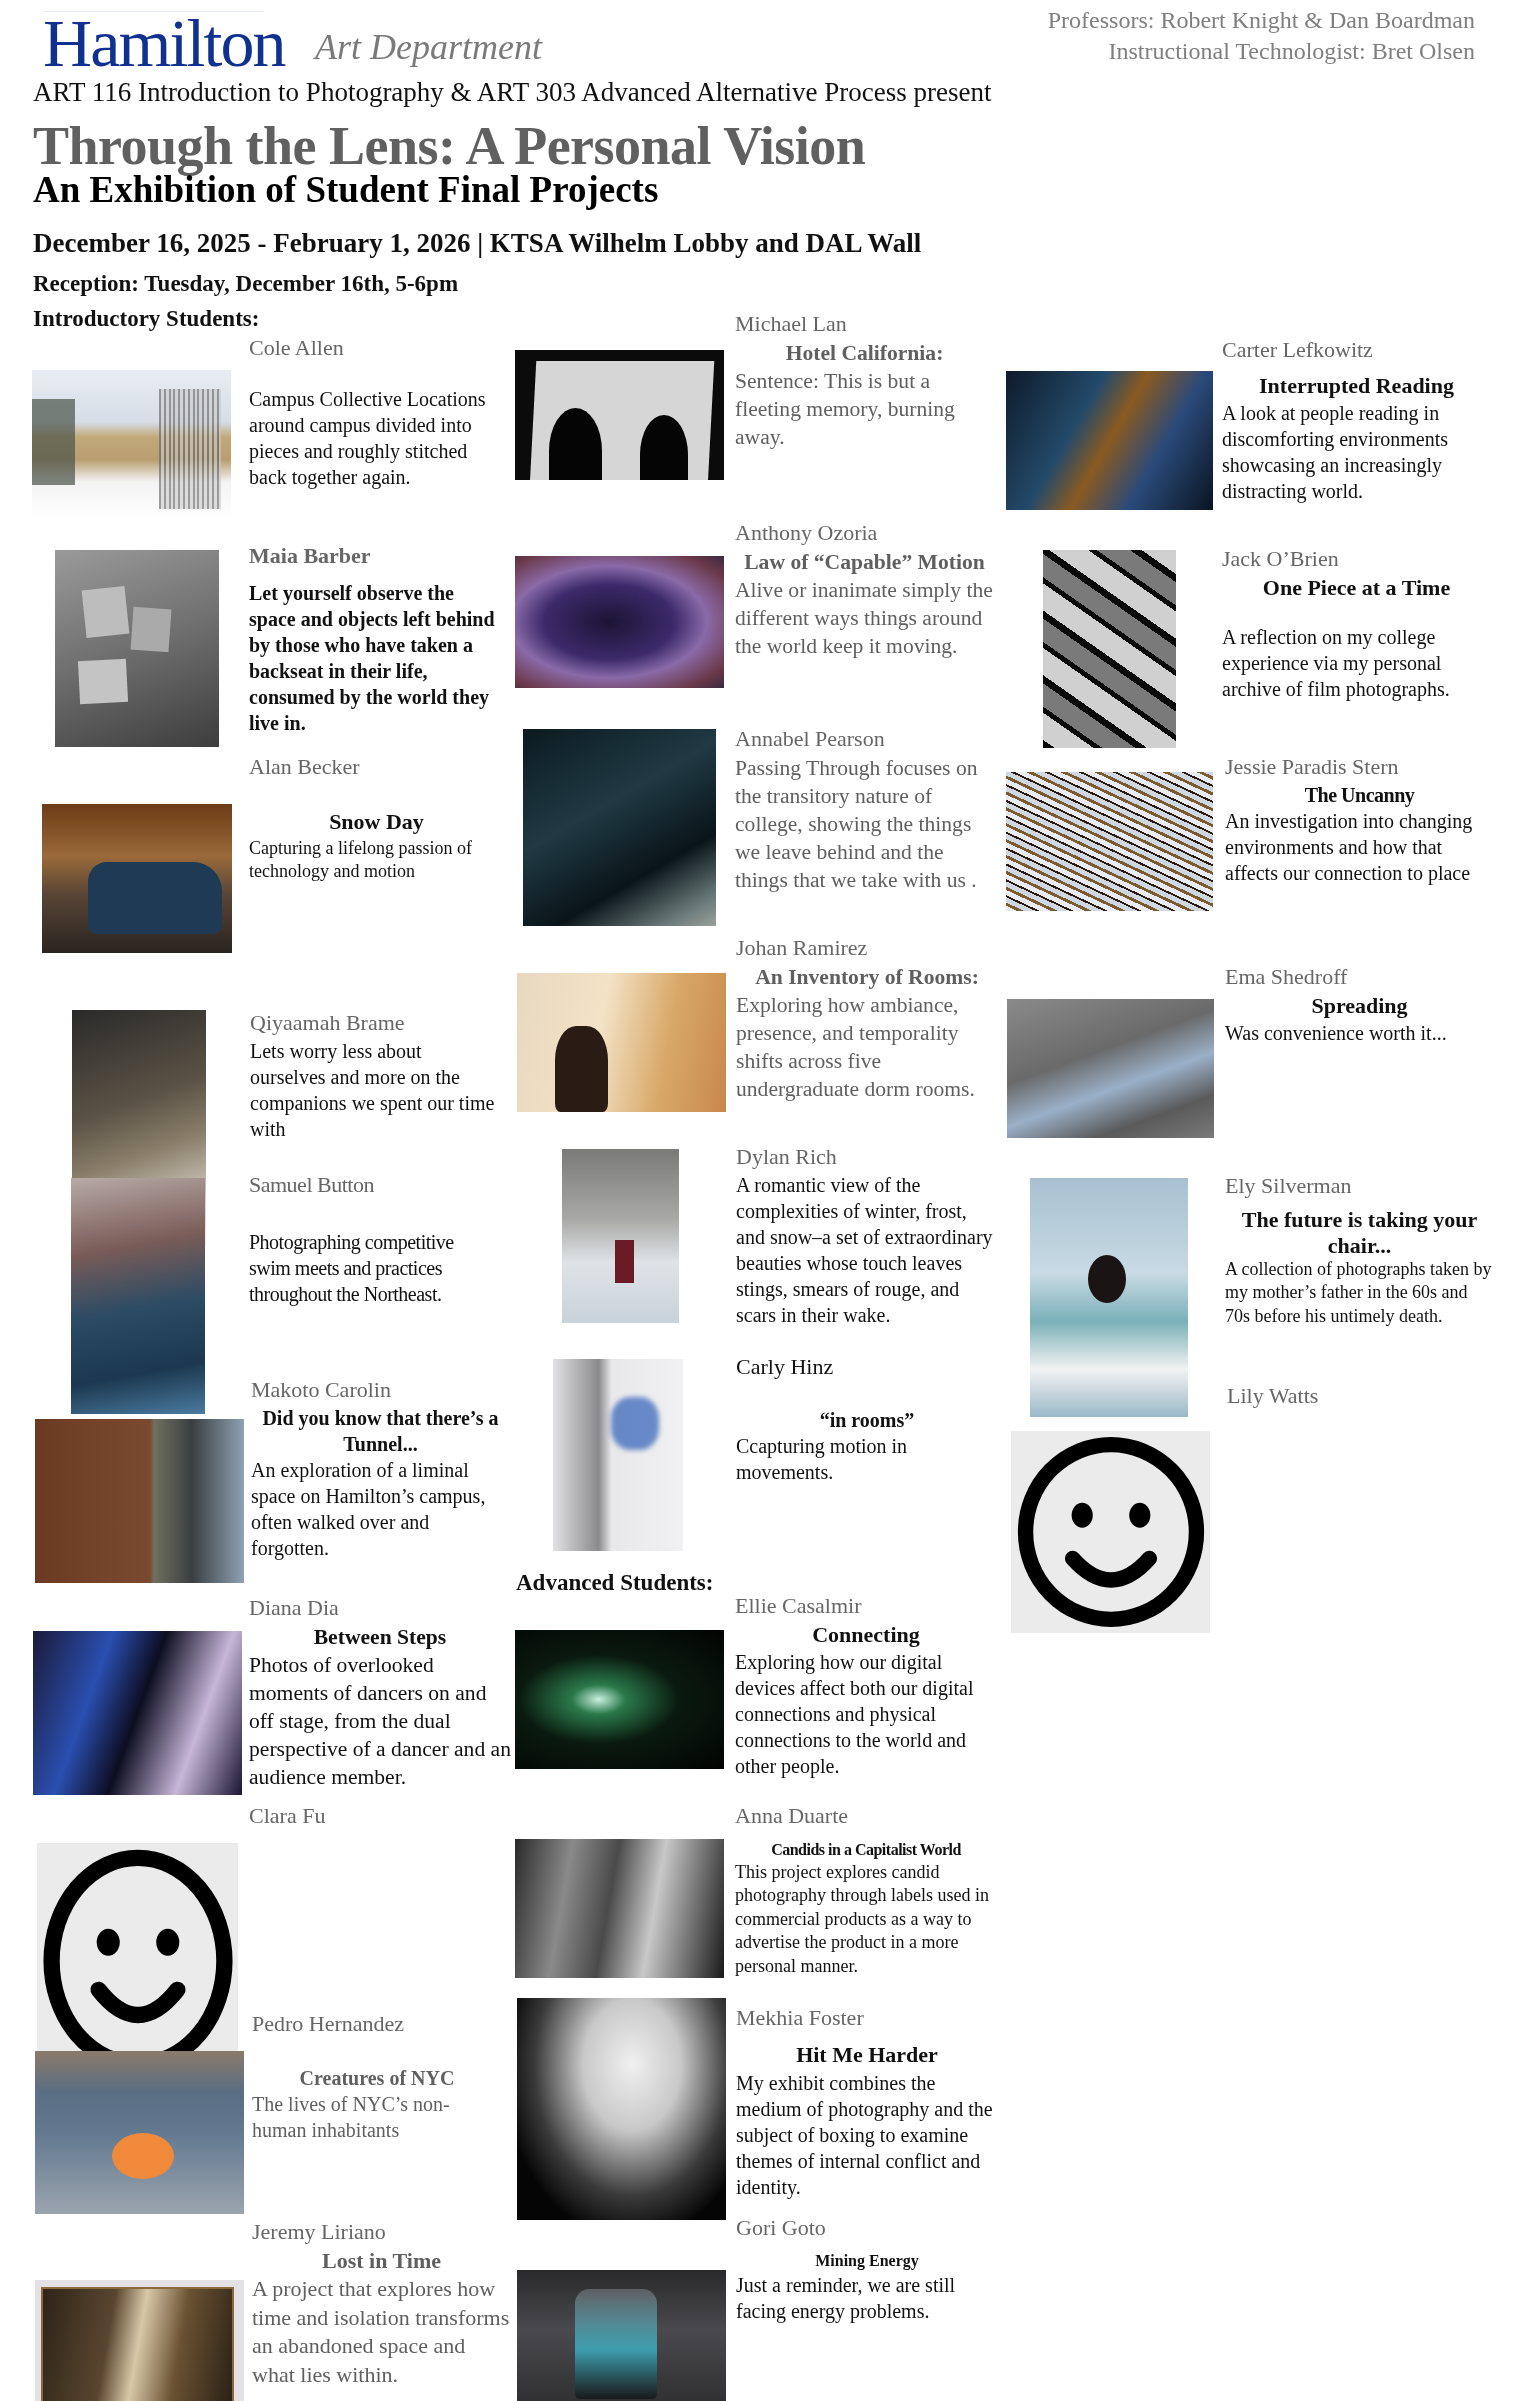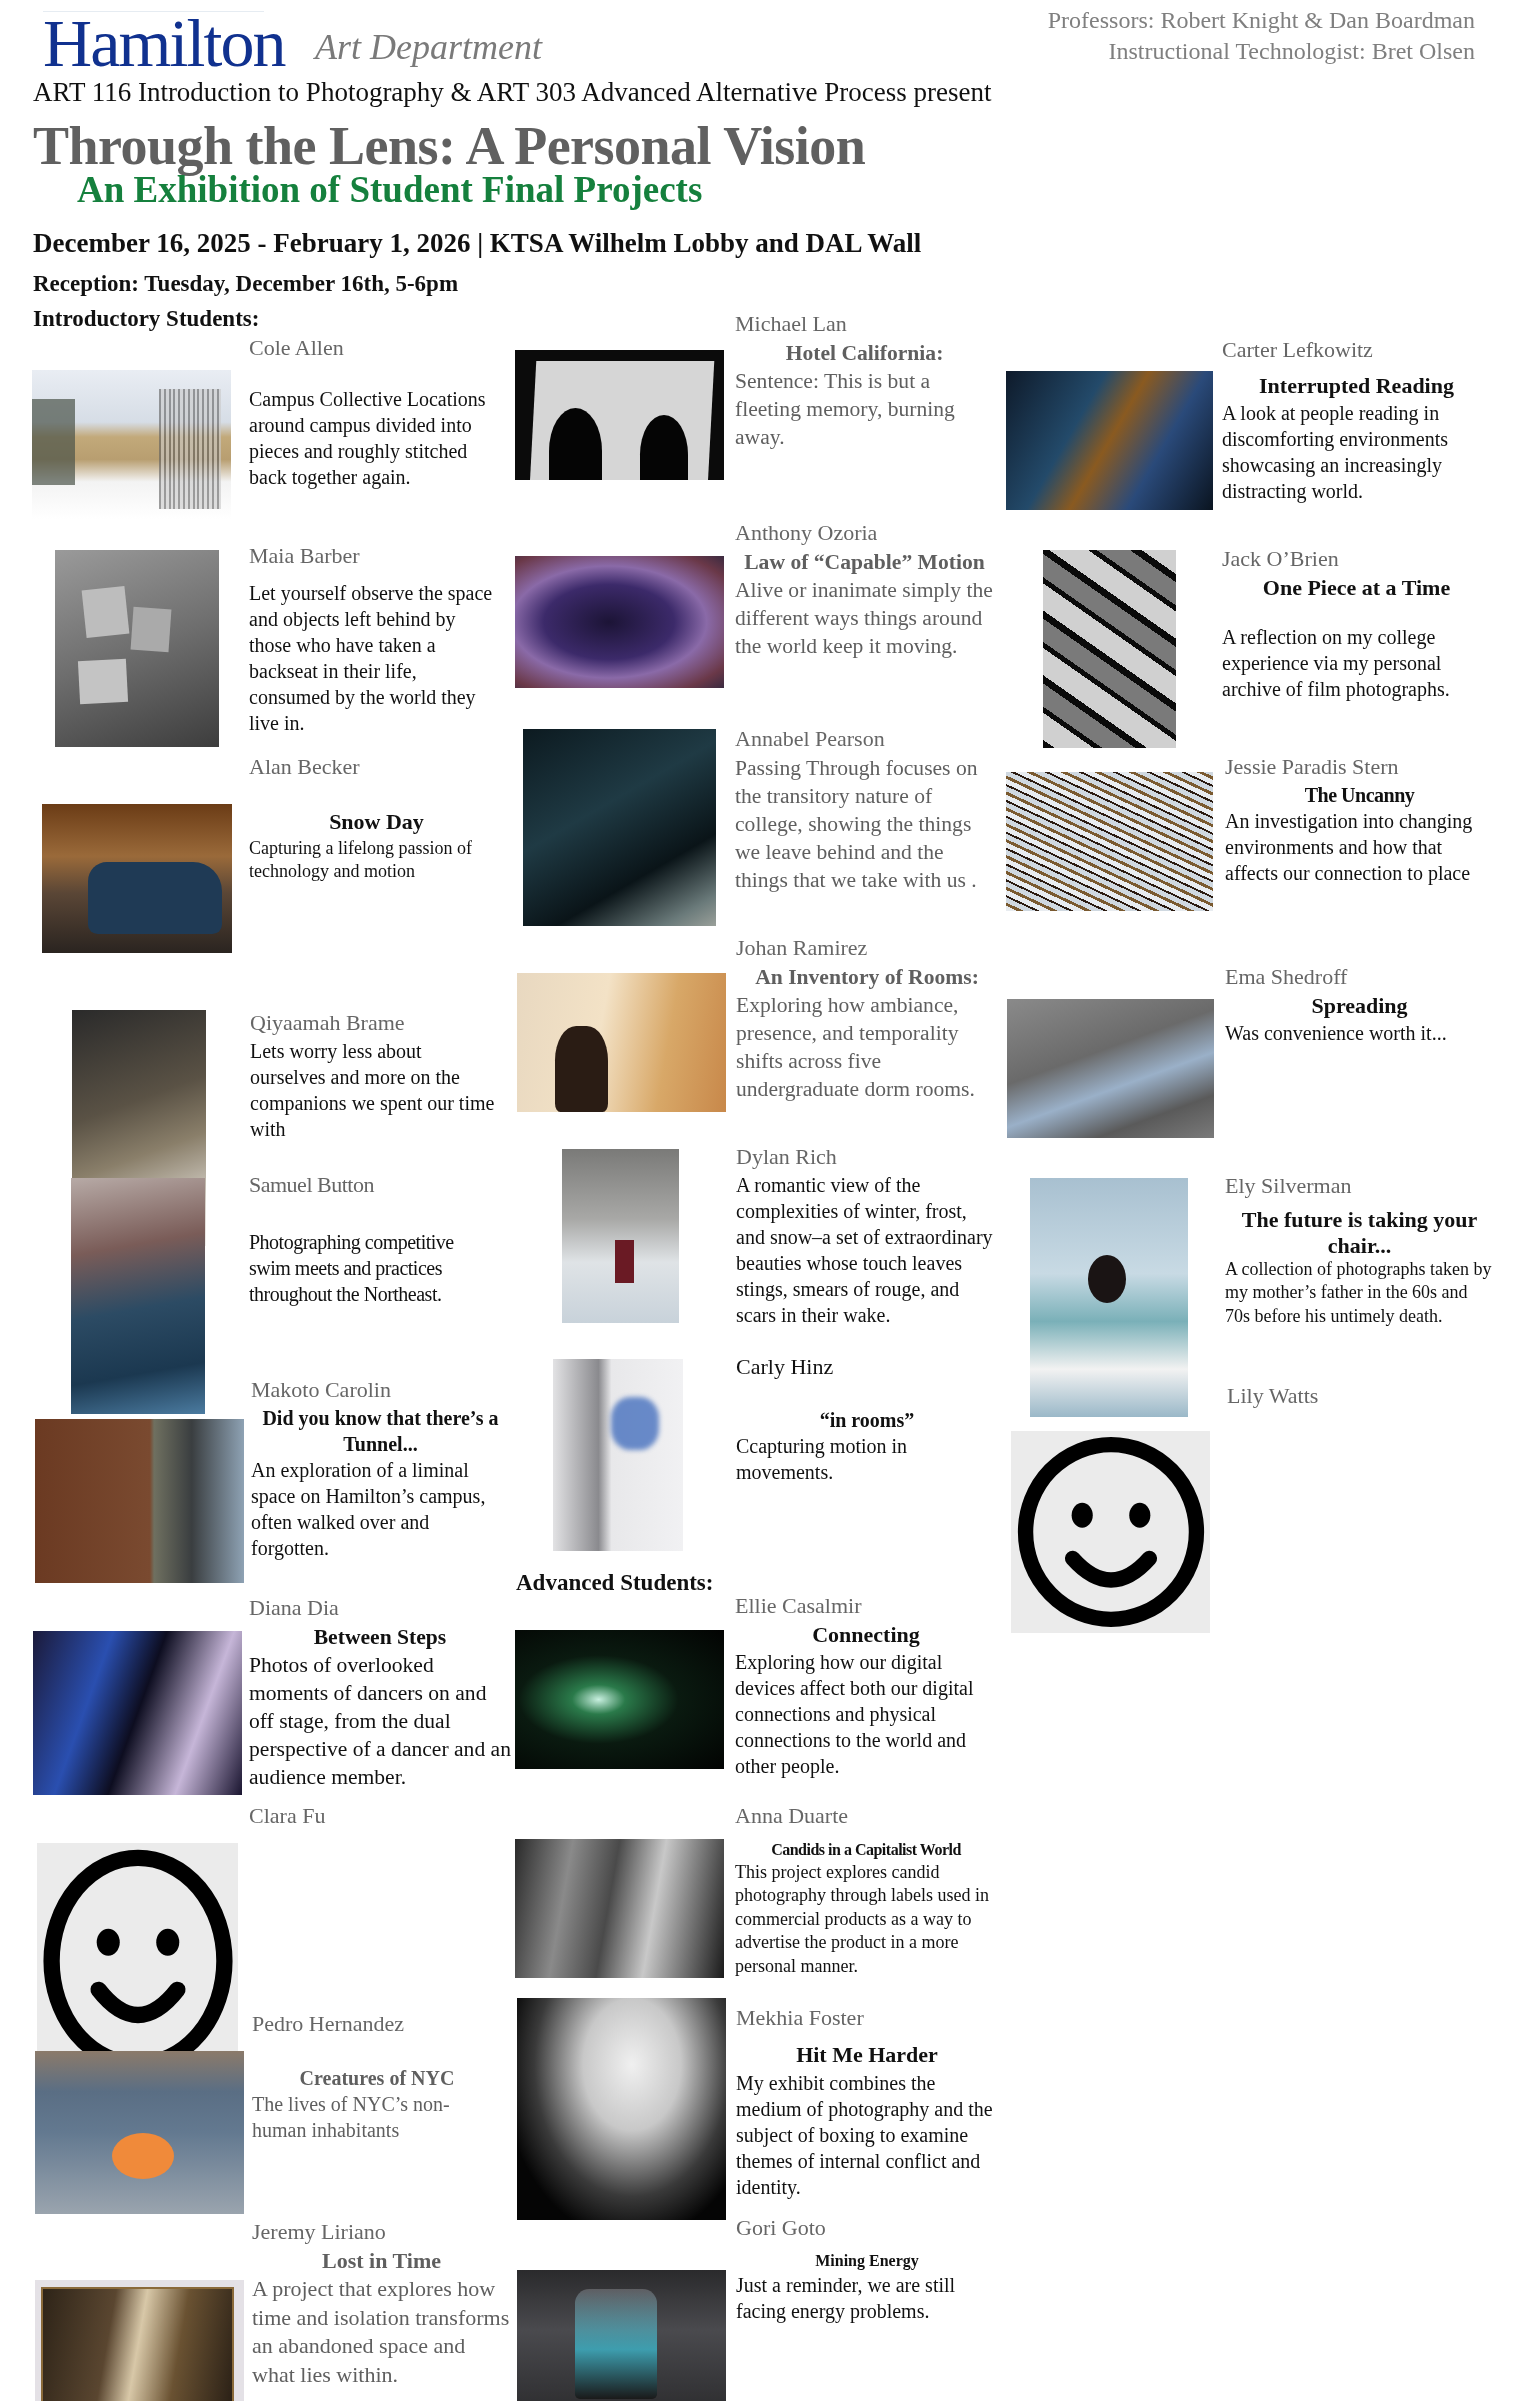--- a/index.html
+++ b/index.html
@@ -6,21 +6,21 @@
   body { width:1518px; height:2424px; position:relative; overflow:hidden;
          font-family:"Liberation Serif","DejaVu Serif",serif; color:#111; }
   .abs { position:absolute; }
   .logo { left:43px; top:8.6px; font-size:68px; color:#10318f; letter-spacing:-1.9px;
           line-height:1; font-family:"Liberation Serif",serif; }
   .logo-rule { left:43px; top:10.6px; width:221px; height:1px; background:#e6ecf2; }
   .dept { left:315px; top:26.4px; font-size:36px; font-style:italic; color:#7a7a7a; }
   .credits { right:43px; top:4.8px; text-align:right; font-size:24px; color:#7f7f7f; line-height:1.3; }
   .presents { left:33px; top:77px; font-size:27px; color:#111; }
   .title { left:33px; top:115px; font-size:54px; font-weight:bold; color:#606060; letter-spacing:-0.5px; }
-  .subtitle { left:33px; top:168px; font-size:37px; font-weight:bold; color:#15803d;margin-left:44px; }
+  .subtitle { left:33px; top:168px; font-size:37px; font-weight:bold; color:#000000; }
   .dates { left:33px; top:228px; font-size:27px; font-weight:bold; color:#111; }
   .reception { left:33px; top:271px; font-size:23px; font-weight:bold; color:#111; }
   .section-head { font-size:23px; font-weight:bold; color:#111; }
   .photo { position:absolute; overflow:hidden; }
   .entry-text { position:absolute; font-size:20px; line-height:1.3; color:#111; }
   .entry-text.grey { color:#5f5f5f; }
   .name { color:#666; font-size:22px; display:block; }
   .ptitle { font-weight:bold; display:block;text-align:center; }
   .desc { display:block; }
   .gap { display:block; height:23px; }
@@ -53,21 +53,21 @@
   <span class="name">Cole Allen</span>
   <span class="gap"></span>
   <span class="desc">Campus Collective Locations around campus divided into pieces and roughly stitched back together again.</span>
 </div>
 
 <div class="photo" style="left:55px;top:550px;width:164px;height:197px;background:linear-gradient(160deg,#9a9a9a,#6e6e6e 50%,#3d3d3d);">
   <div style="position:absolute;left:29px;top:38px;width:43px;height:48px;background:#bdbdbd;transform:rotate(-6deg);"></div>
   <div style="position:absolute;left:77px;top:58px;width:38px;height:43px;background:#aaaaaa;transform:rotate(4deg);"></div>
   <div style="position:absolute;left:24px;top:110px;width:48px;height:43px;background:#c4c4c4;transform:rotate(-3deg);"></div>
 </div>
-<div class="entry-text" style="left:249px;top:542px;width:250px;">
+<div class="entry-text" style="left:249px;top:542px;width:250px;font-weight:bold;">
   <span class="name">Maia Barber</span>
   <span style="display:block;height:9.6px"></span>
   <span class="desc">Let yourself observe the space and objects left behind by those who have taken a backseat in their life, consumed by the world they live in.</span>
 </div>
 
 <div class="photo" style="left:42px;top:804px;width:190px;height:149px;background:linear-gradient(180deg,#6b3c16 0%,#9a6a3a 35%,#5a4636 60%,#2a2420 100%);">
   <div style="position:absolute;left:46px;top:58px;width:134px;height:72px;background:#1f3a55;border-radius:19px 29px 9.6px 9.6px;"></div>
 </div>
 <div class="entry-text" style="left:249px;top:753px;width:255px;">
   <span class="name">Alan Becker</span>

